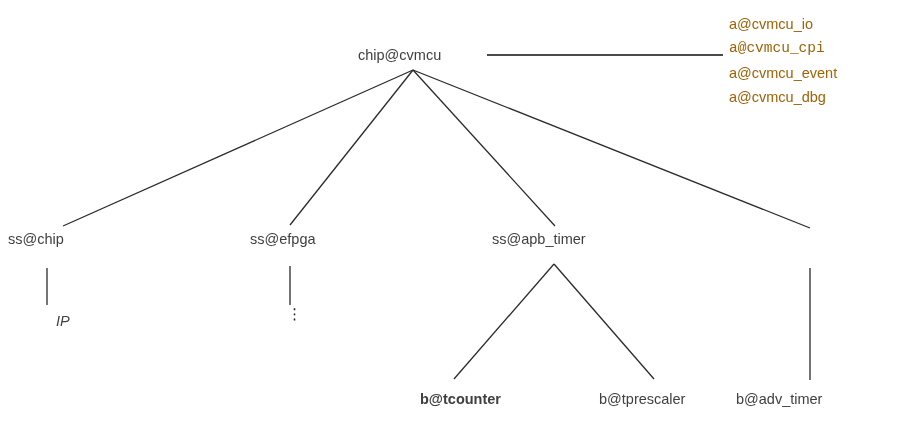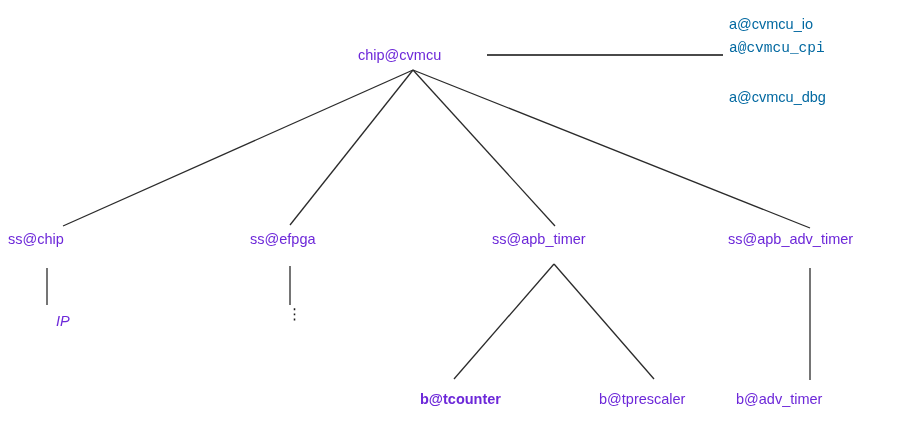--- a/index.html
+++ b/index.html
@@ -19,30 +19,30 @@
     position: absolute;
     left: 0;
     top: 0;
     width: 900px;
     height: 422px;
   }
   .node-label {
     position: absolute;
     font-family: "Liberation Sans", sans-serif;
     font-size: 14.5px;
-    color: #6d28d9;
+    color: #404040;
     white-space: nowrap;
     line-height: 1;
     text-align: center;
   }
   .ann-label {
     position: absolute;
     font-family: "Liberation Sans", sans-serif;
     font-size: 14.5px;
-    color: #0369a1;
+    color: #a16207;
     white-space: nowrap;
     line-height: 1;
   }
   .ellipsis {
     position: absolute;
     font-family: "Liberation Sans", sans-serif;
     font-size: 15px;
     color: #1a1a1a;
     line-height: 1;
     letter-spacing: 0;
@@ -65,26 +65,26 @@
         <line x1="554" y1="264" x2="654" y2="379" stroke="#2b2b2b"></line>
         <line x1="810" y1="268" x2="810" y2="380" stroke="#2b2b2b"></line>
       </g>
     <line id="ann-connector" stroke="#4a4a4a" stroke-width="2.2" x1="487" y1="55" x2="723" y2="55"></line>
   </svg>
 
   <div class="node-label" id="root-label" style="left: 358px; top: 48px;">chip@cvmcu</div>
 
   <div class="ann-label" id="ann-0" style="left: 729px; top: 17px;">a@cvmcu_io</div>
   <div class="ann-label" id="ann-1" style="left: 729px; top: 41px; font-family: Liberation Mono, monospace;">a@cvmcu_cpi</div>
+  <div class="ann-label" id="ann-2" style="left: 729px; top: 66px;">a@cvmcu_event</div>
   <div class="ann-label" id="ann-3" style="left: 729px; top: 90px; text-align: center;">a@cvmcu_dbg</div>
 
   <div class="node-label" id="l2-0" style="left: 8px; top: 232px;">ss@chip</div>
   <div class="node-label" id="l2-1" style="left: 250px; top: 232px;">ss@efpga</div>
   <div class="node-label" id="l2-2" style="left: 492px; top: 232px;">ss@apb_timer</div>
-  <div class="node-label" id="l2-3" style="left: 728px; top: 232px;">ss@apb_adv_timer</div>
 
   <div class="node-label" id="l3-0" style="left: 56px; top: 314px; font-style: italic;">IP</div>
   <div class="ellipsis" id="l3-1" style="left: 287px; top: 306px;">⋮</div>
   <div class="node-label" id="l3-2" style="left: 420px; top: 392px; font-weight: bold;">b@tcounter</div>
   <div class="node-label" id="l3-3" style="left: 599px; top: 392px;">b@tprescaler</div>
   <div class="node-label" id="l3-4" style="left: 736px; top: 392px;">b@adv_timer</div>
 
 </div>
 
 </body></html>

